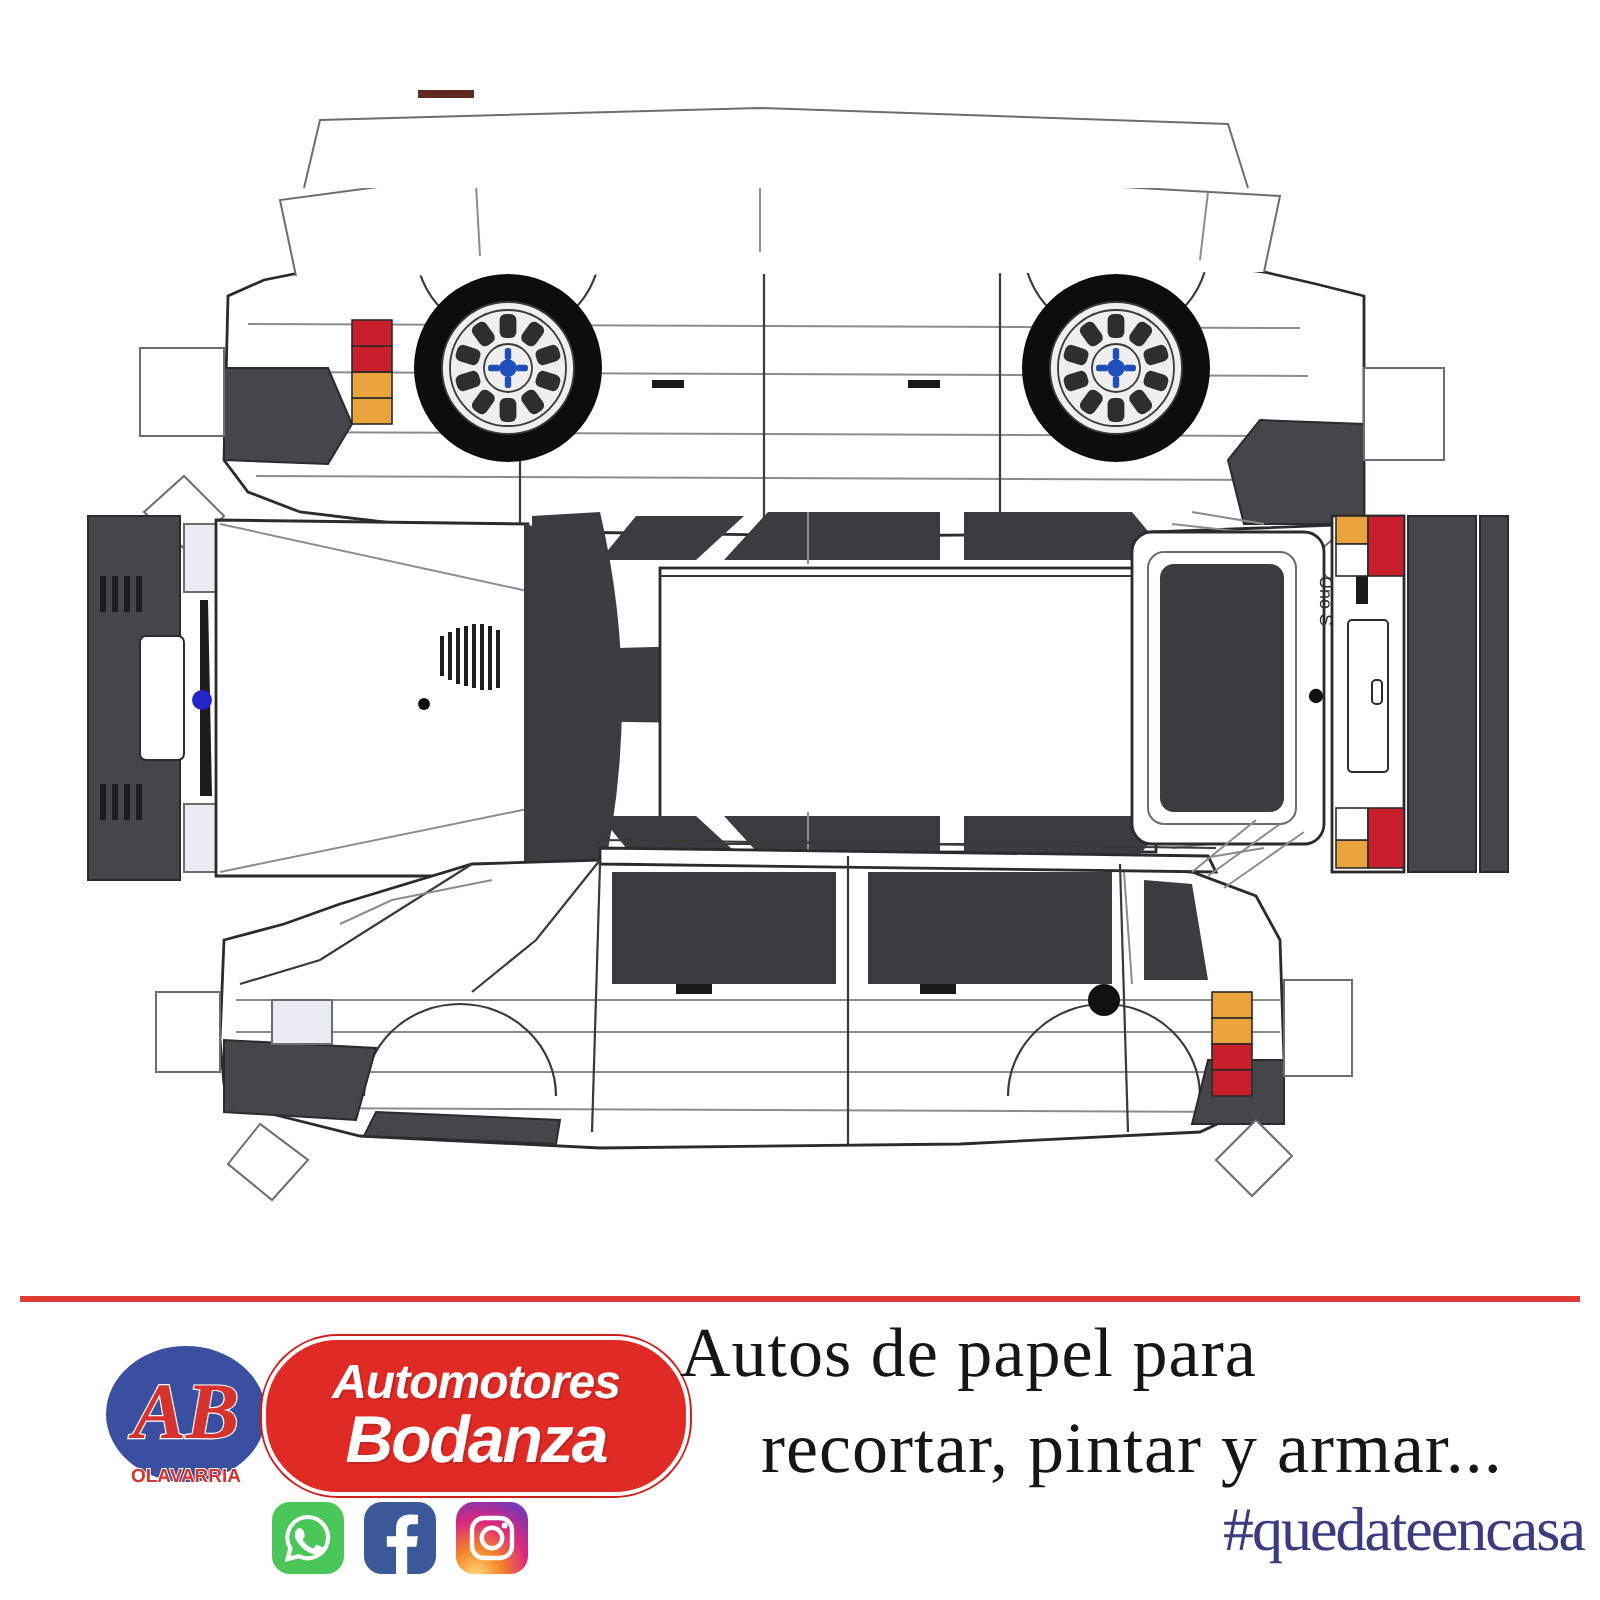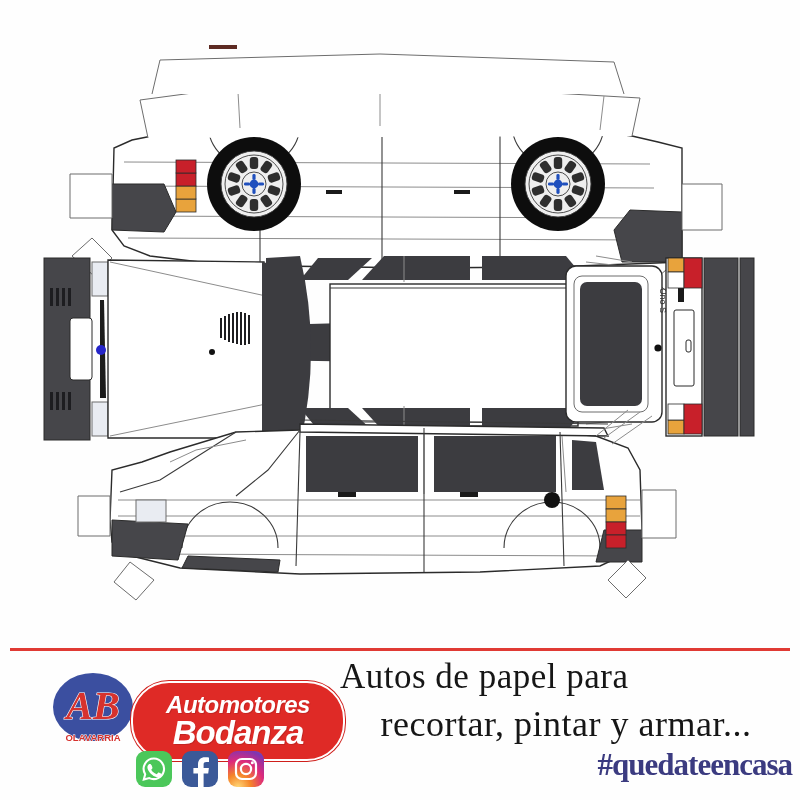--- a/index.html
+++ b/index.html
@@ -16,21 +16,21 @@
   .craft{position:absolute;left:0;top:0;width:800px;height:645px;background:#fefefe;}
   .craft svg{display:block;}
 
   
   .footer{position:absolute;left:0;top:645px;width:800px;height:155px;background:#fefefe;}
   .rule{position:absolute;left:10px;top:3px;width:780px;height:3px;background:#e03a34;}
 
   .brand{position:absolute;left:36px;top:18px;width:310px;height:128px;}
   .ablogo{position:absolute;left:5px;top:4px;width:104px;height:84px;}
   .pill{
-    position:absolute;left:95px;top:18px;width:210px;height:76px;
+    position:absolute;left:95px;top:5px;width:210px;height:76px;
     background:#df2a26;border-radius:38px;border:2px solid #ffffff;
     box-shadow:0 0 0 1px #cf1f1b;
     display:flex;flex-direction:column;justify-content:center;align-items:center;
     overflow:hidden;
     text-align:center;
   }
   .pill .l1{
     color:#ffffff;font-style:italic;font-weight:bold;
     font-size:24px;letter-spacing:-0.5px;line-height:1;
     font-family:"Liberation Sans",sans-serif;
@@ -44,21 +44,21 @@
     text-shadow:1px 1px 0 rgba(0,0,0,.12);
   }
   .socials{position:absolute;left:100px;top:88px;display:flex;gap:10px;}
   .soc{width:36px;height:36px;border-radius:9px;position:relative;}
 
   .tagline{position:absolute;left:340px;top:10px;width:452px;height:138px;
            font-family:"Liberation Serif",serif;color:#161616;}
   .tl1{position:absolute;left:0;top:2px;width:430px;text-align:left;font-size:35px;letter-spacing:.5px;}
   .tl2{position:absolute;left:0;top:48px;width:452px;text-align:center;font-size:36px;letter-spacing:.5px;}
   .tl3{position:absolute;left:0;top:92px;width:452px;text-align:right;padding-right:4px;
-       font-size:31px;font-weight:bold;color:#3b3b80;
+       font-size:31px;font-weight:normal;color:#3b3b80;
        font-family:"Liberation Serif",serif;letter-spacing:-1px;}
 
   .topmark{position:absolute;left:209px;top:45px;width:28px;height:4px;background:#5e2b23;}
 </style>
 </head>
 <body>
 
 <div id="page">
 
   <div class="craft">

